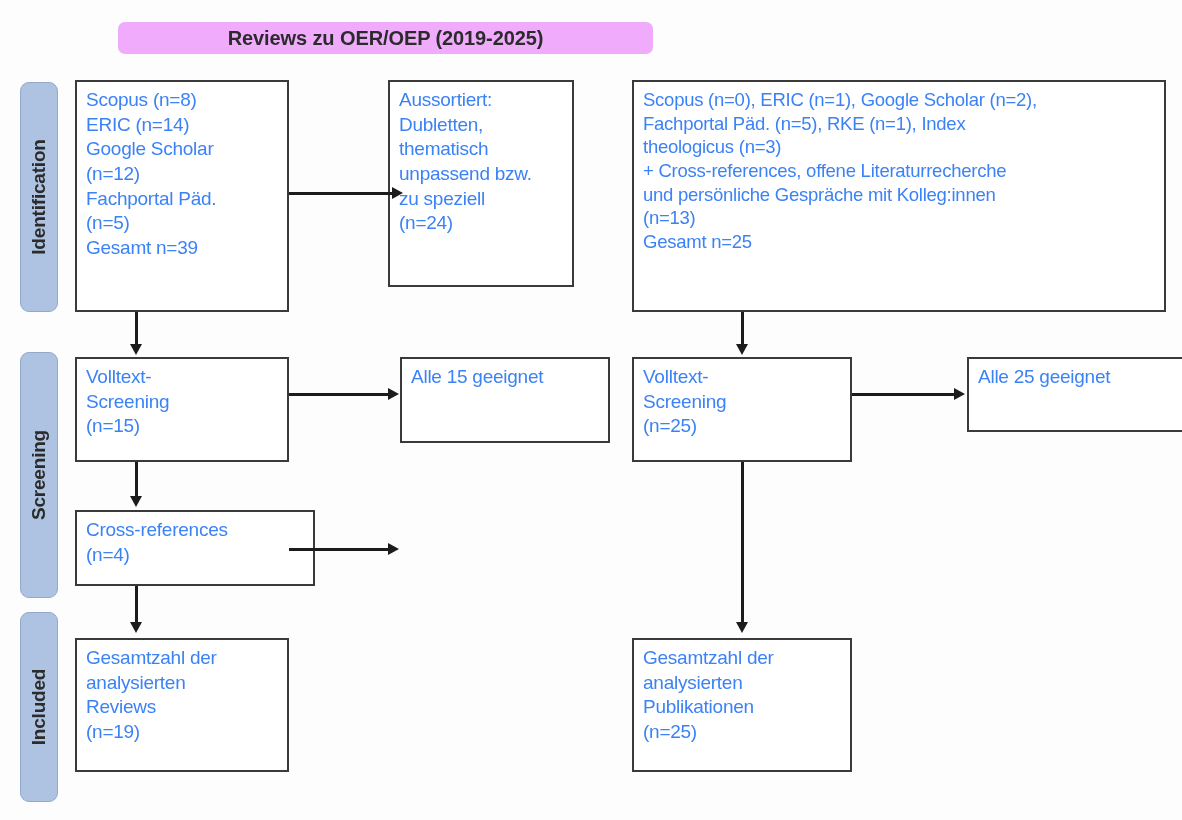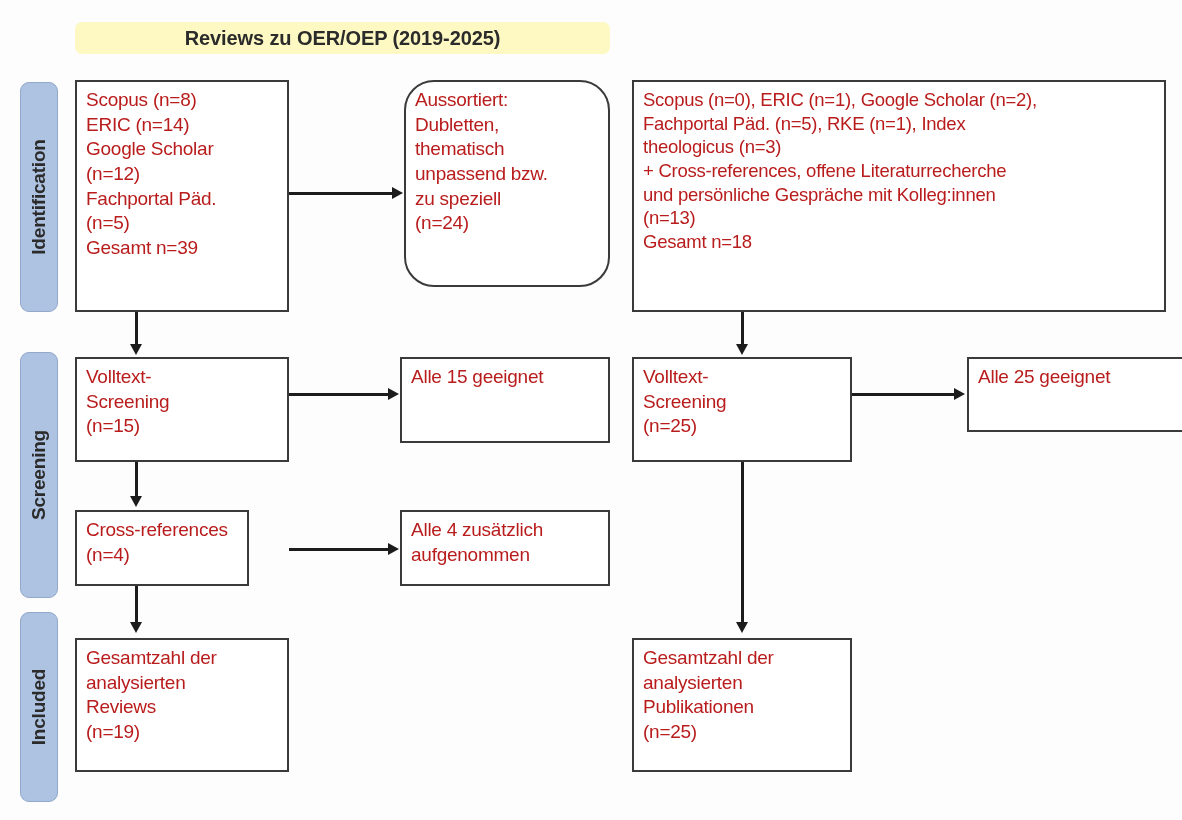--- a/index.html
+++ b/index.html
@@ -12,30 +12,31 @@
     width: 1182px;
     height: 820px;
     background: #fdfdfd;
     font-family: "Liberation Sans", sans-serif;
     overflow: hidden;
   }
 
   
   .col-header {
     position: absolute;
-    background: #fef9c3;
+    background: #f0abfc;
     border-radius: 7px;
     color: #2b2b2b;
     font-size: 20px;
     font-weight: bold;
     display: flex;
     align-items: center;
     justify-content: center;
     letter-spacing: -0.1px;
     white-space: nowrap;
+    margin-left: 43px;
   }
 
   
   .stage-pill {
     position: absolute;
     background: #aec3e2;
     border: 1px solid #93a9cb;
     border-radius: 9px;
     display: flex;
     align-items: center;
@@ -50,21 +51,21 @@
     letter-spacing: -0.2px;
   }
 
   
   .flow-box {
     position: absolute;
     background: #ffffff;
     border: 2.5px solid #3a3a3a;
     box-sizing: border-box;
     padding: 6px 7px 4px 9px;
-    color: #b91c1c;
+    color: #3b82f6;
     font-size: 19px;
     line-height: 1.30;
     white-space: pre-line;
     letter-spacing: -0.25px;
     overflow: hidden;
   }
   .flow-box.wide-text { font-size: 18.5px; line-height: 1.28; }
 
   
   .conn-v, .conn-h {
@@ -111,21 +112,21 @@
   </div>
 
   <div class="flow-box" style="left:75px; top:80px; width:214px; height:232px;">Scopus (n=8)
 ERIC (n=14)
 Google Scholar
 (n=12)
 Fachportal Päd.
 (n=5)
 Gesamt n=39</div>
 
-  <div class="flow-box" style="left:404px; top:80px; width:206px; height:207px;border-radius:30px;">Aussortiert:
+  <div class="flow-box" style="left:388px; top:80px; width:186px; height:207px;">Aussortiert:
 Dubletten,
 thematisch
 unpassend bzw.
 zu speziell
 (n=24)</div>
 
   <div class="conn-h" style="left:289px; top:192px; width:104px;"></div>
   <div class="arrow-right" style="left:392px; top:187px;"></div>
 
   <div class="conn-v" style="left:135px; top:312px; width:3px; height:34px;"></div>
@@ -136,44 +137,42 @@
 (n=15)</div>
 
   <div class="flow-box" style="left:400px; top:357px; width:210px; height:86px;">Alle 15 geeignet</div>
 
   <div class="conn-h" style="left:289px; top:393px; width:100px;"></div>
   <div class="arrow-right" style="left:388px; top:388px;"></div>
 
   <div class="conn-v" style="left:135px; top:462px; width:3px; height:36px;"></div>
   <div class="arrow-down" style="left:130px; top:496px;"></div>
 
-  <div class="flow-box" style="left:75px; top:510px; width:174px; height:76px;">Cross-references
+  <div class="flow-box" style="left:75px; top:510px; width:240px; height:76px;">Cross-references
 (n=4)</div>
 
-  <div class="flow-box" style="left:400px; top:510px; width:210px; height:76px;">Alle 4 zusätzlich
-aufgenommen</div>
 
   <div class="conn-h" style="left:289px; top:548px; width:100px;"></div>
   <div class="arrow-right" style="left:388px; top:543px;"></div>
 
   <div class="conn-v" style="left:135px; top:586px; width:3px; height:38px;"></div>
   <div class="arrow-down" style="left:130px; top:622px;"></div>
 
   <div class="flow-box" style="left:75px; top:638px; width:214px; height:134px;">Gesamtzahl der
 analysierten
 Reviews
 (n=19)</div>
 
   <div class="flow-box wide-text" style="left:632px; top:80px; width:534px; height:232px;">Scopus (n=0), ERIC (n=1), Google Scholar (n=2),
 Fachportal Päd. (n=5), RKE (n=1), Index
 theologicus (n=3)
 + Cross-references, offene Literaturrecherche
 und persönliche Gespräche mit Kolleg:innen
 (n=13)
-Gesamt n=18</div>
+Gesamt n=25</div>
 
   <div class="conn-v" style="left:741px; top:312px; width:3px; height:34px;"></div>
   <div class="arrow-down" style="left:736px; top:344px;"></div>
 
   <div class="flow-box" style="left:632px; top:357px; width:220px; height:105px;">Volltext-
 Screening
 (n=25)</div>
 
   <div class="flow-box" style="left:967px; top:357px; width:230px; height:75px;">Alle 25 geeignet</div>
 

